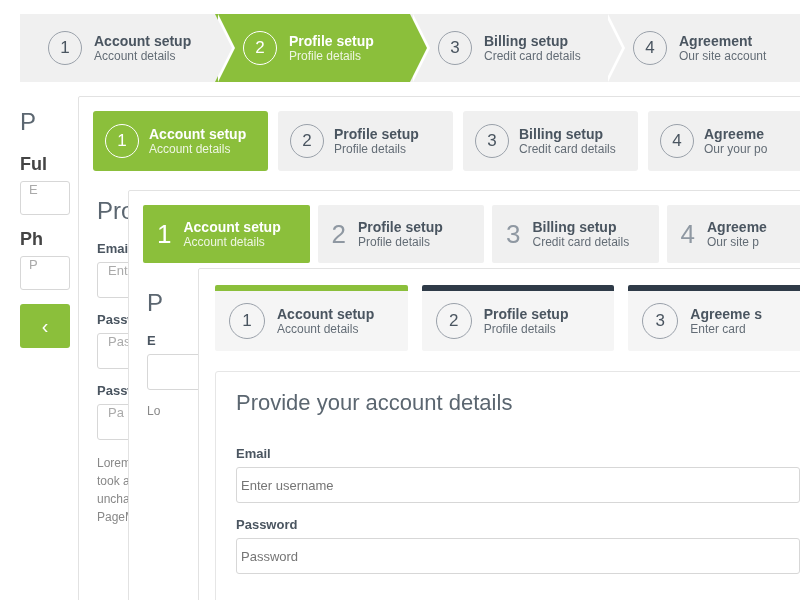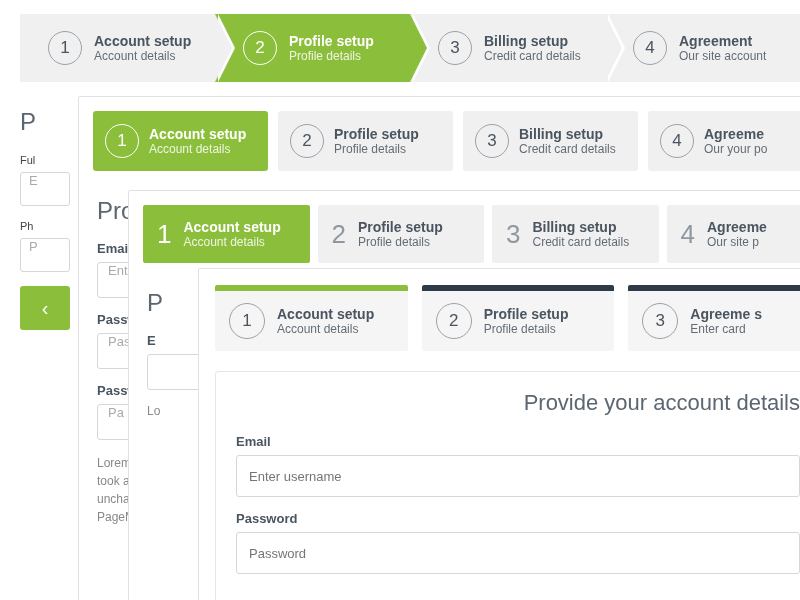--- a/index.html
+++ b/index.html
@@ -66,21 +66,21 @@
 
   
   .layer1 {
     position: absolute;
     top: 108px; left: 20px;
     width: 60px;
     color:#444;
   }
   .layer1 .hd { font-size: 24px; color:#5b6670; margin-bottom: 18px; }
   .layer1 .grp { margin-bottom: 14px; }
-  .layer1 label { font-weight: normal; font-size: 11px; display:block; margin-bottom:6px;}
+  .layer1 label { font-weight: bold; font-size: 18px; display:block; margin-bottom:6px;}
   .layer1 .inp {
     width: 50px; height: 34px; border:1px solid #d7d7d7; border-radius:3px;
     background:#fff; padding:0 8px; color:#aaa; font-size:13px;
   }
   .layer1 .radio { display:flex; align-items:center; gap:6px; margin:4px 0;}
   .layer1 .radio .dot { width:13px;height:13px;border:1px solid #888;border-radius:50%; position:relative;}
   .layer1 .radio.sel .dot::after{content:"";position:absolute;inset:2px;border-radius:50%;background:#333;}
   .layer1 .btn {
     margin-top: 8px; background:#8bbf3b; color:#fff;
     width:50px; height:44px; border-radius:3px;
@@ -165,25 +165,25 @@
     border:1.5px solid #9aa1aa;color:#4a5560;
     display:flex;align-items:center;justify-content:center;font-size:17px;
     margin-right:12px;
   }
   .wizD .t{font-weight:bold;font-size:14px;}
   .wizD .s{font-size:12px;opacity:.85}
   .card4 .formcard{
     margin:4px 16px; border:1px solid #e6e6e6; border-radius:3px;
     padding:18px 20px;
   }
-  .card4 .hd{font-size:22px;color:#5b6670;margin-bottom:18px;text-align:right;}
+  .card4 .hd{font-size:22px;color:#5b6670;margin-bottom:30px;}
   .card4 label{font-weight:bold;display:block;margin-bottom:6px;font-size:13px;}
   .card4 .inp{
-    width:100%;height:42px;border:1px solid #d7d7d7;border-radius:3px;
-    padding:0 12px;color:#aaa;font-size:13px;margin-bottom:14px;
+    width:100%;height:36px;border:1px solid #d7d7d7;border-radius:3px;
+    padding:0 4px;color:#aaa;font-size:13px;margin-bottom:14px;
   }
 </style>
 </head>
 <body>
 
 <div class="wizA">
   <div class="step">
     <div class="num">1</div>
     <div class="txt">
       <div class="t">Account setup</div>

